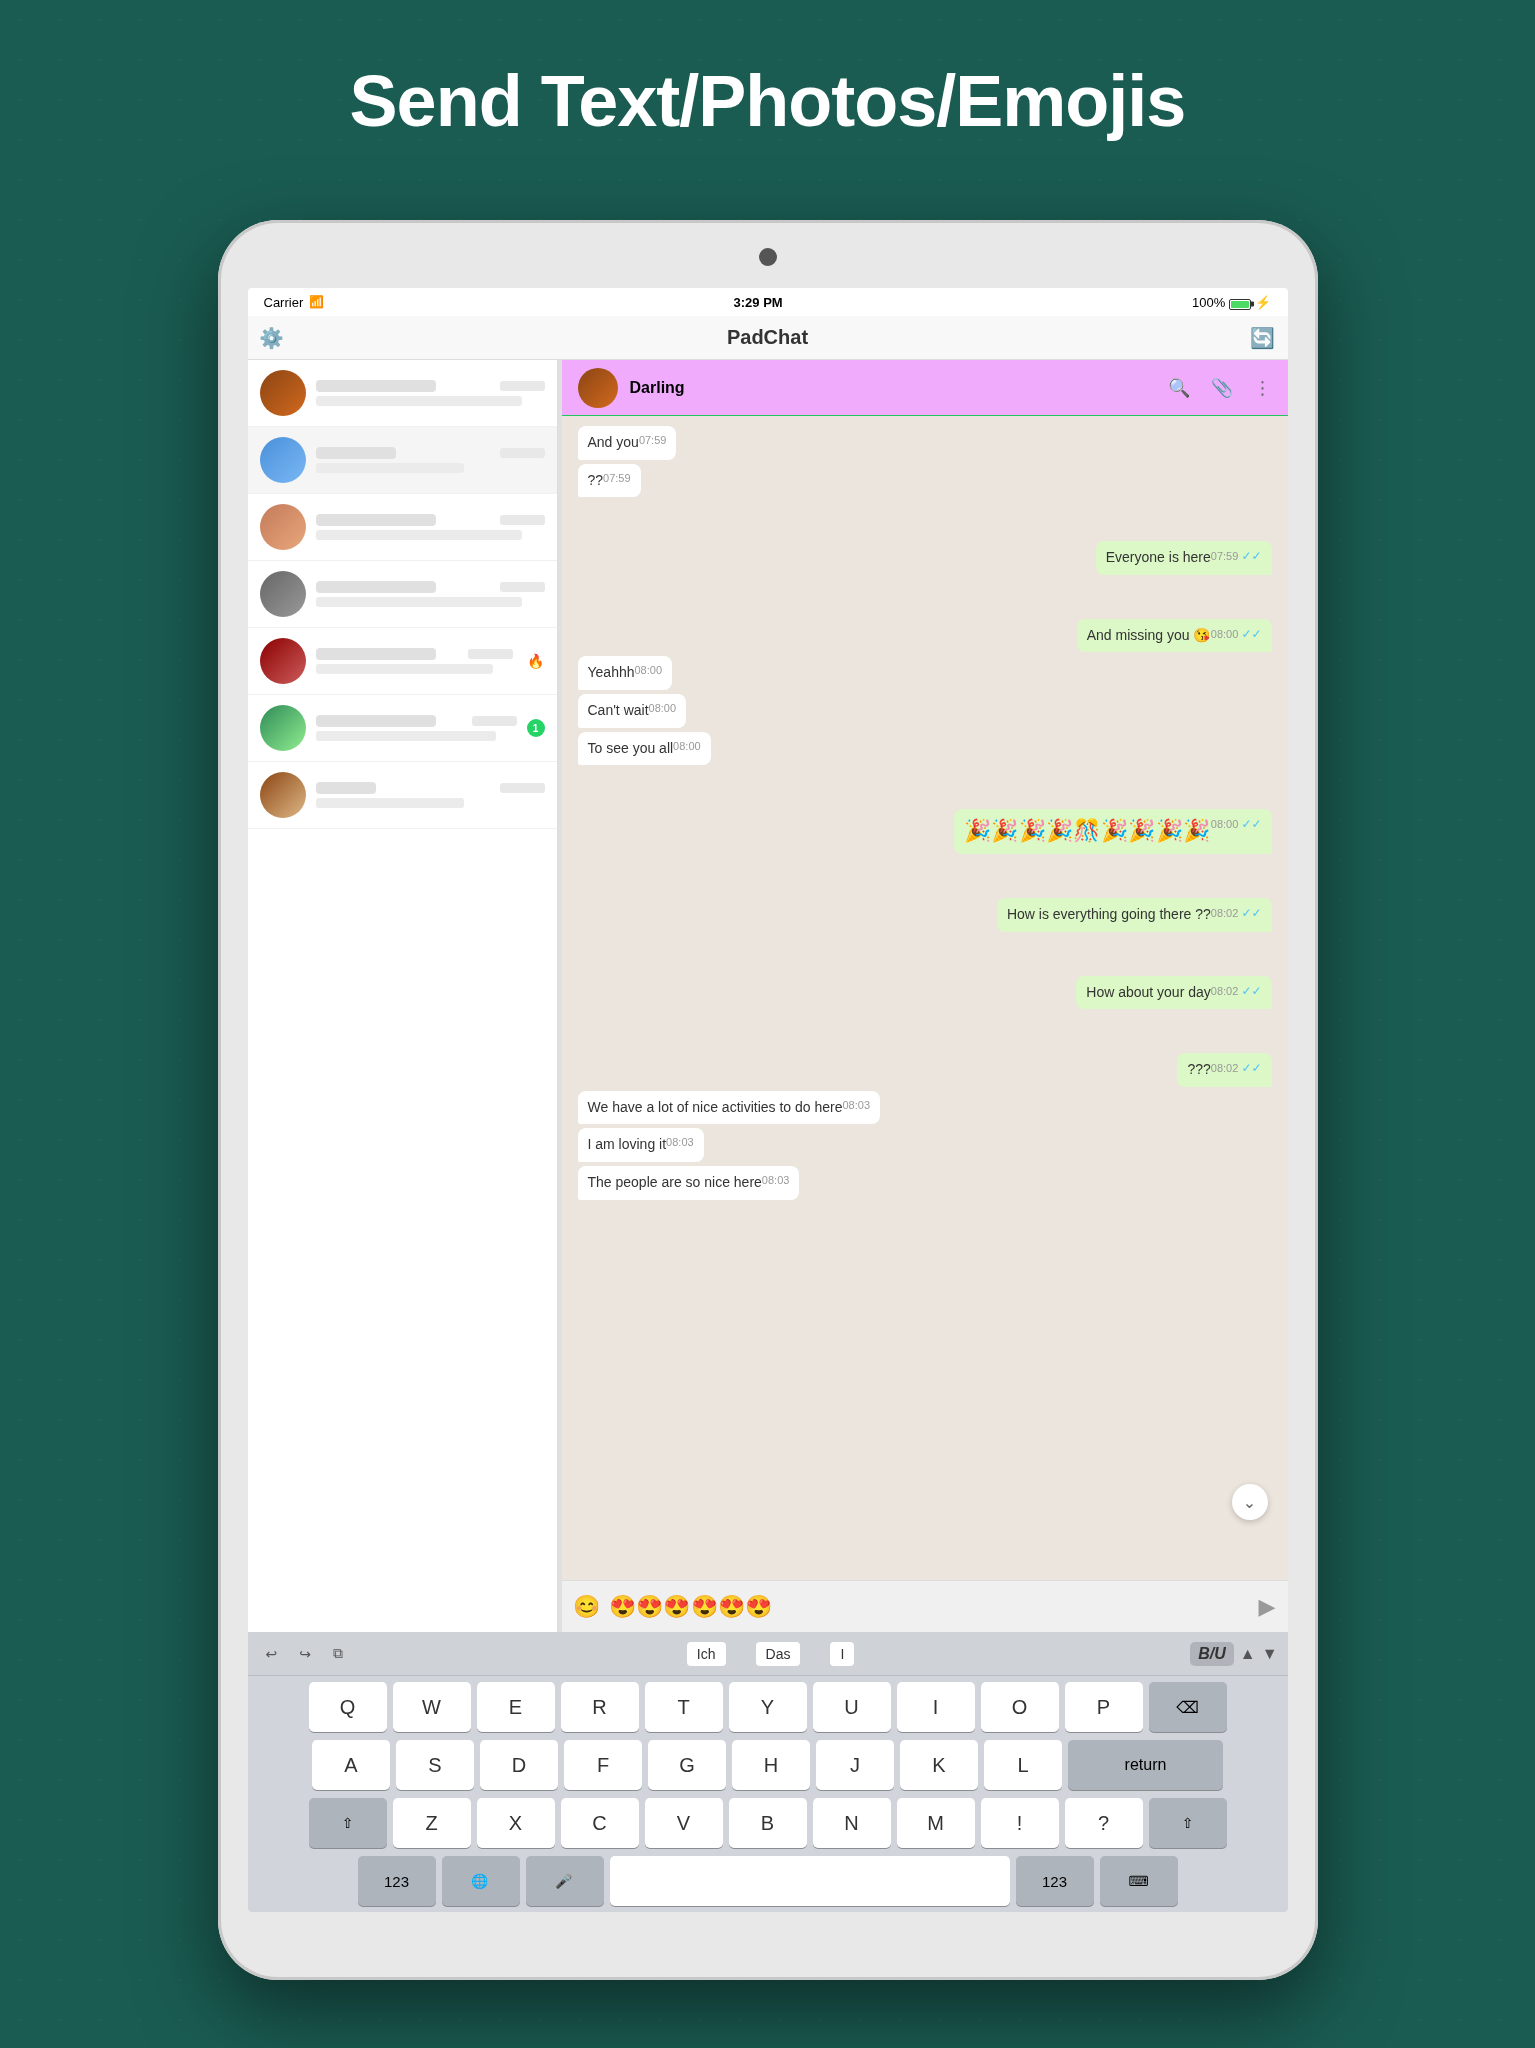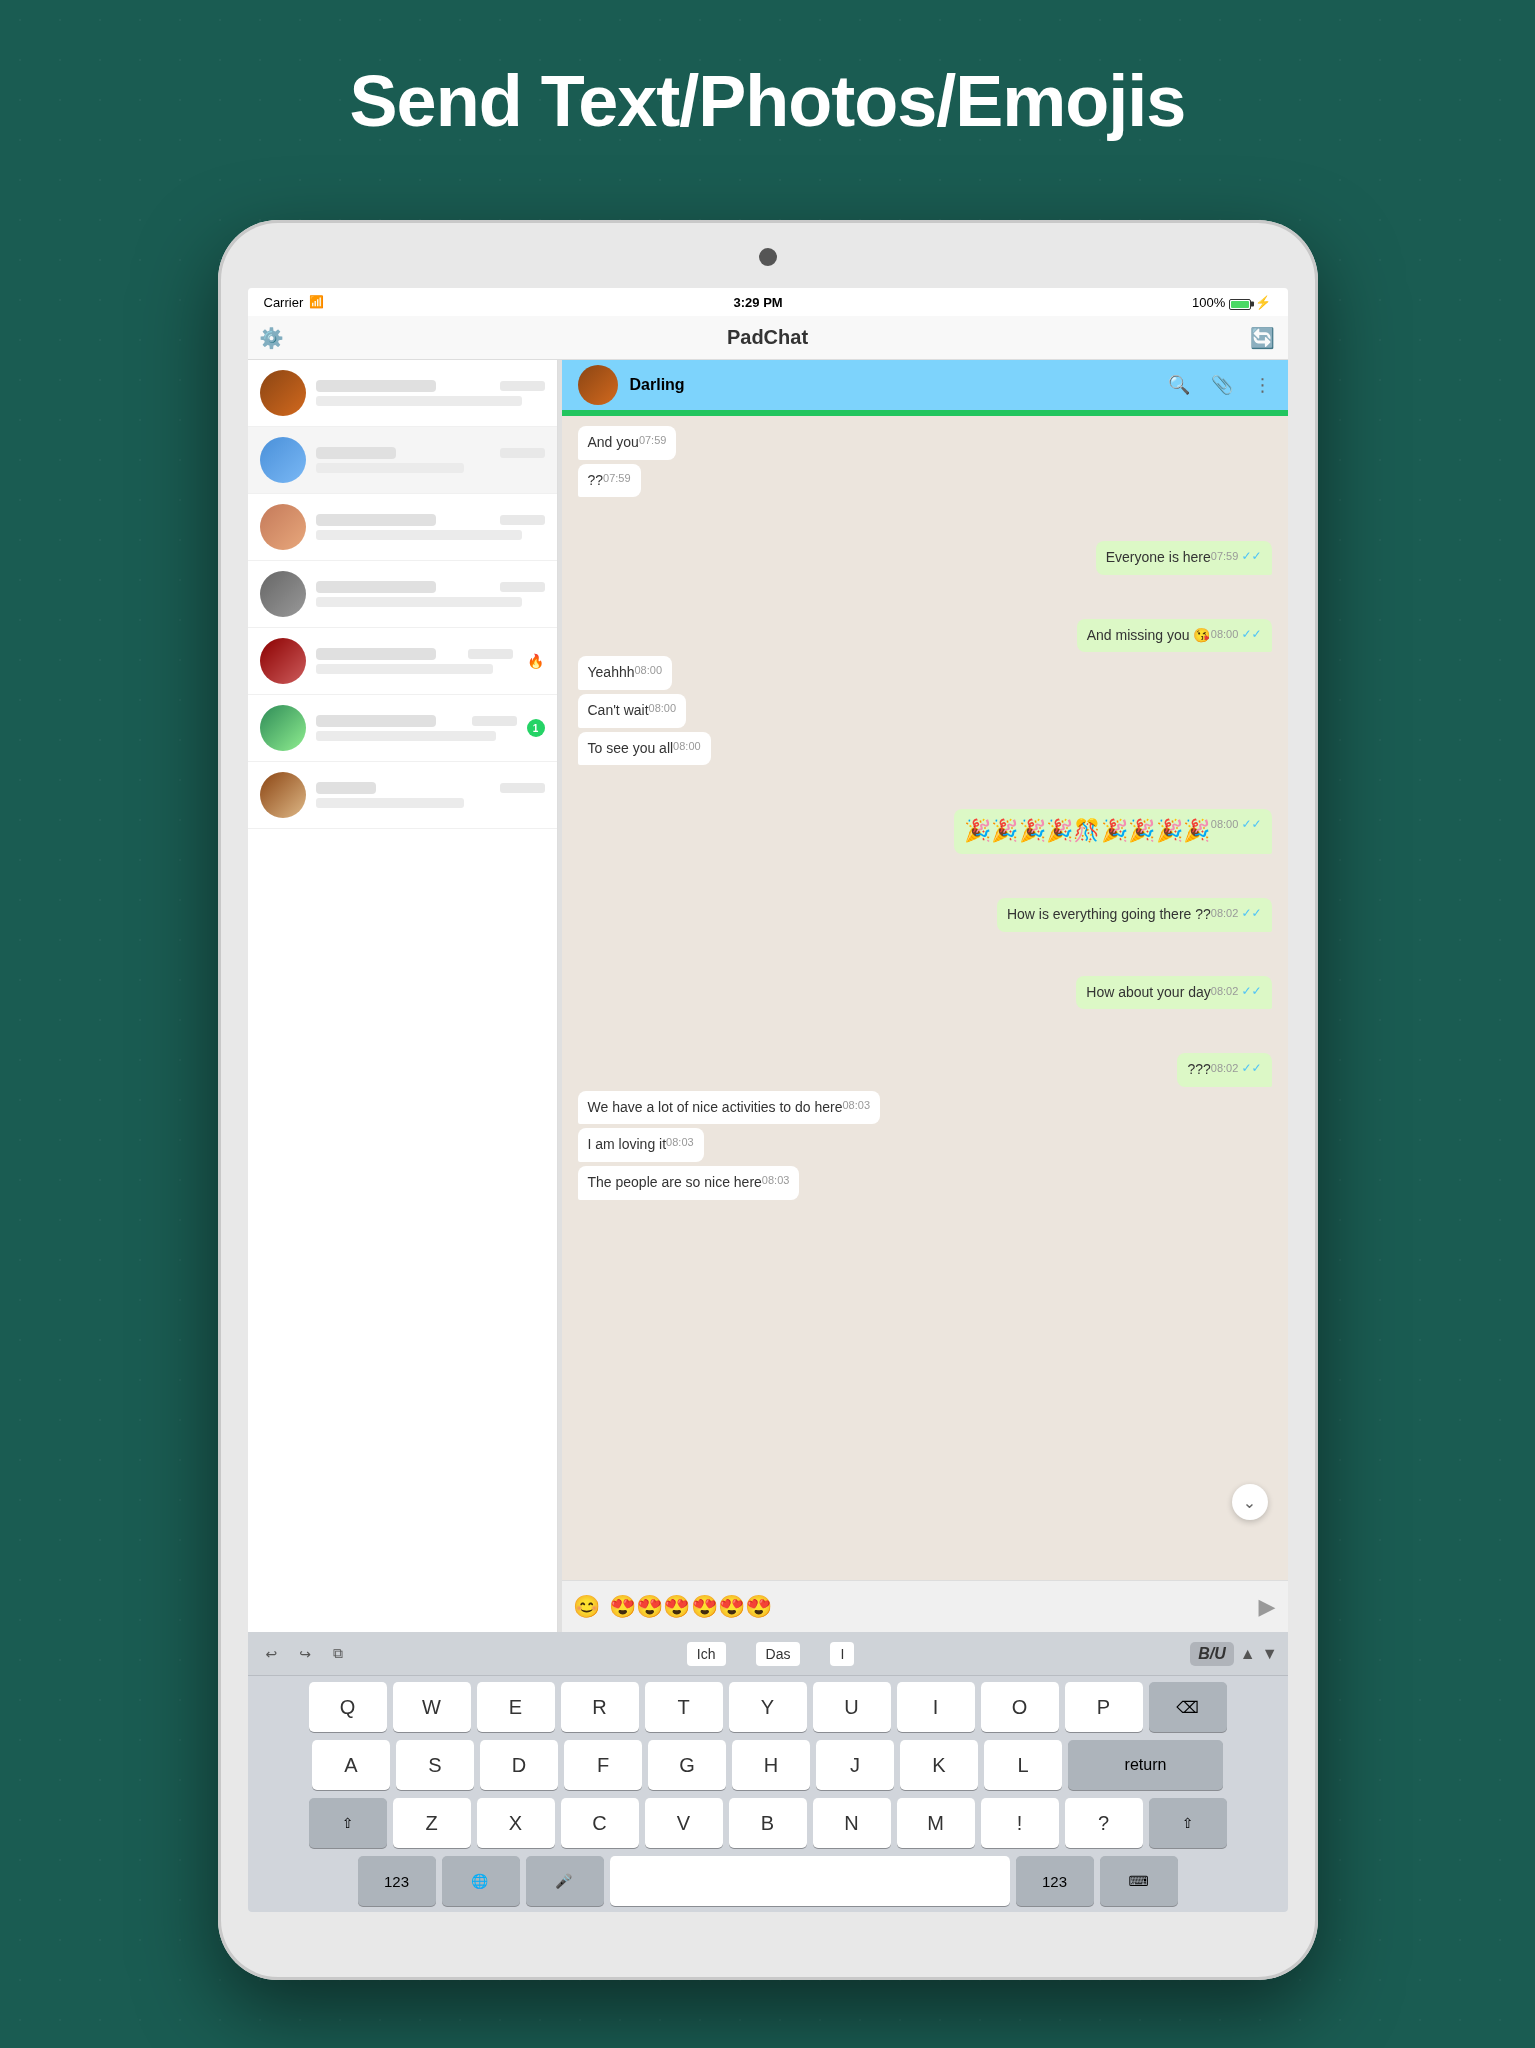--- a/index.html
+++ b/index.html
@@ -243,22 +243,22 @@
       flex: 1;
       display: flex;
       flex-direction: column;
       background: #ece5dd;
       overflow: hidden;
     }
 
     
     .chat-header {
       height: 56px;
-      background: #7dd3fc;
-      border-bottom: 6px solid #22c55e;
+      background: #f0abfc;
+      border-bottom: 1px solid #22c55e;
       display: flex;
       align-items: center;
       padding: 0 16px;
       gap: 12px;
       flex-shrink: 0;
     }
 
     .chat-header-avatar {
       width: 40px;
       height: 40px;

